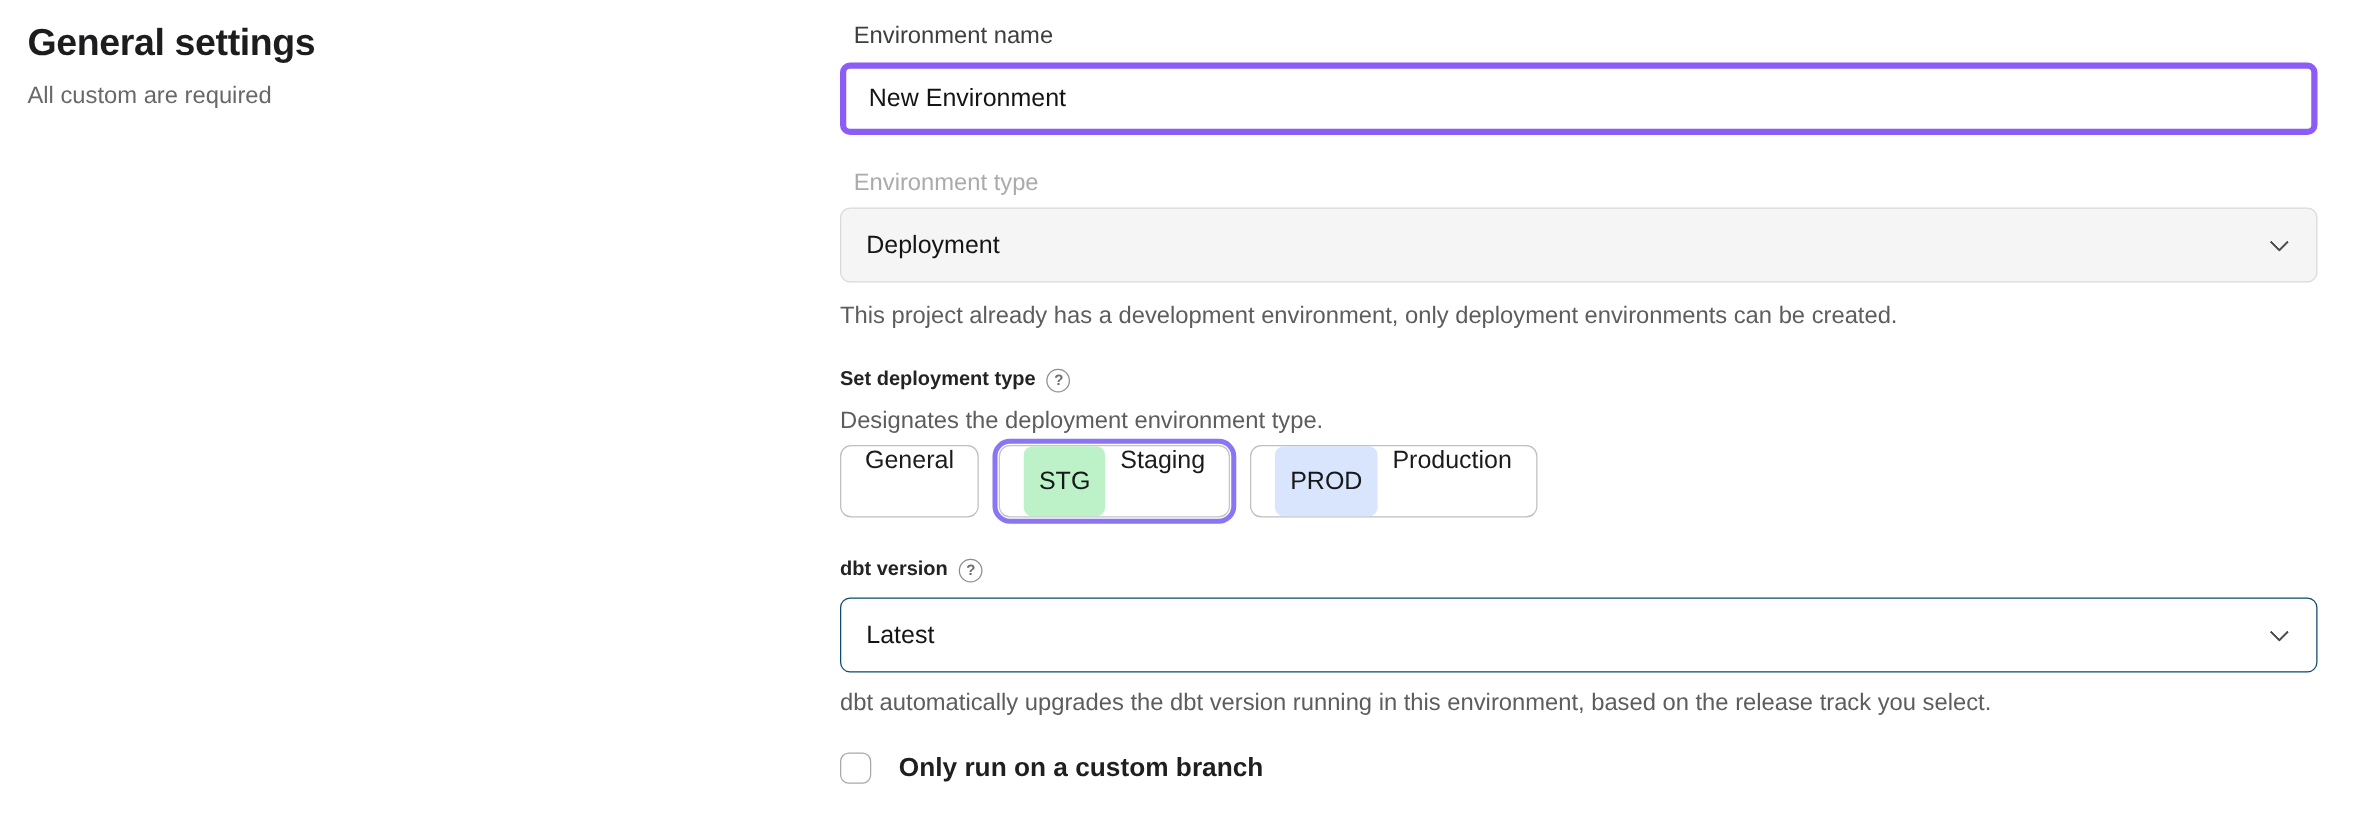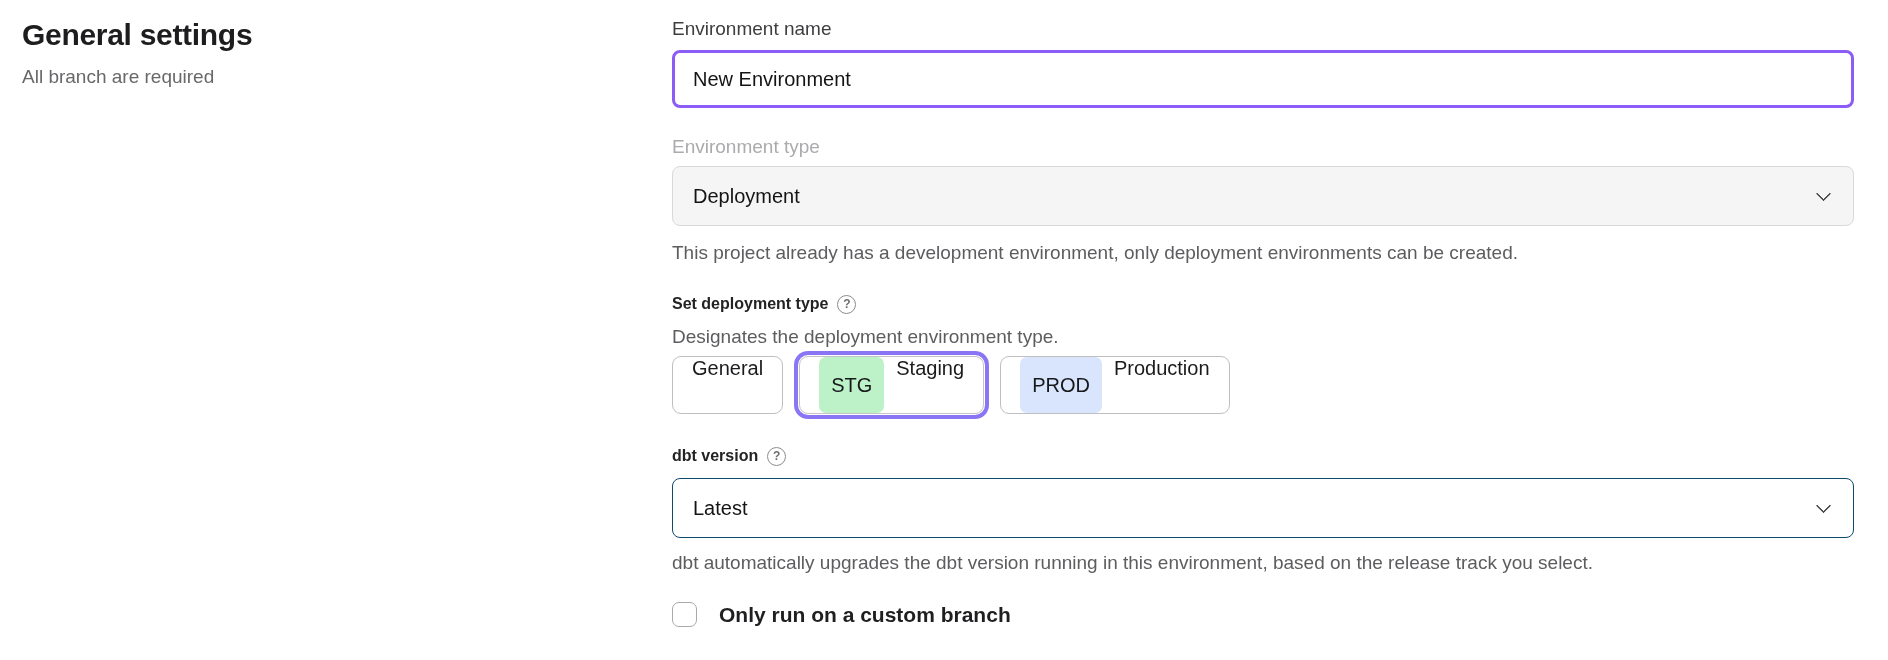--- a/index.html
+++ b/index.html
@@ -9,25 +9,25 @@
   .page { position:relative; width:1888px; height:660px; }
 
   
   .intro { position:absolute; left:22px; top:18px; width:560px; }
   .intro h1 { font-size:30px; font-weight:700; color:#1d1d1f; letter-spacing:-0.3px; }
   .intro p  { margin-top:14px; font-size:19px; color:#68686b; }
 
   
   .form { position:absolute; left:672px; top:18px; width:1182px; }
 
-  .field-label { display:block; font-size:19px; font-weight:500; color:#3e3e40; line-height:22px; }
+  .field-label { display:block; font-size:19px; font-weight:500; color:#3e3e40; line-height:22px;margin-left:11px; }
   .field-label.disabled { color:#ababae; }
 
   input.text-input {
-    margin-top:10px; width:100%; height:58px; border:3px solid #8b5cf6; border-radius:8px;
+    margin-top:10px; width:100%; height:58px; border:5px solid #8b5cf6; border-radius:8px;
     padding:0 18px; font-size:20px; color:#141415; background:#fff; outline:none;
     font-family:"Liberation Sans", sans-serif;
   }
 
   .select {
     margin-top:8px; width:100%; height:60px; border:1px solid #0c4a6e; border-radius:8px;
     background:#fff; display:flex; align-items:center; padding:0 20px;
     font-size:20px; color:#141415; position:relative; cursor:pointer;
   }
   .select.disabled { background:#f5f5f6; border-color:#d9d9db; cursor:default; }
@@ -64,21 +64,21 @@
   }
   .checkbox-row .cb-label { font-size:21px; font-weight:600; color:#1f1f21; cursor:pointer; }
 </style>
 </head>
 <body>
 
 <div class="page">
 
   <div class="intro">
     <h1>General settings</h1>
-    <p>All branch are required</p>
+    <p>All custom are required</p>
   </div>
 
   <div class="form">
 
     <label class="field-label">Environment name</label>
     <input class="text-input" type="text" value="New Environment" style="">
 
     <label class="field-label disabled" style="margin-top:28px;">Environment type</label>
     <div class="select disabled">
       <span>Deployment</span>

